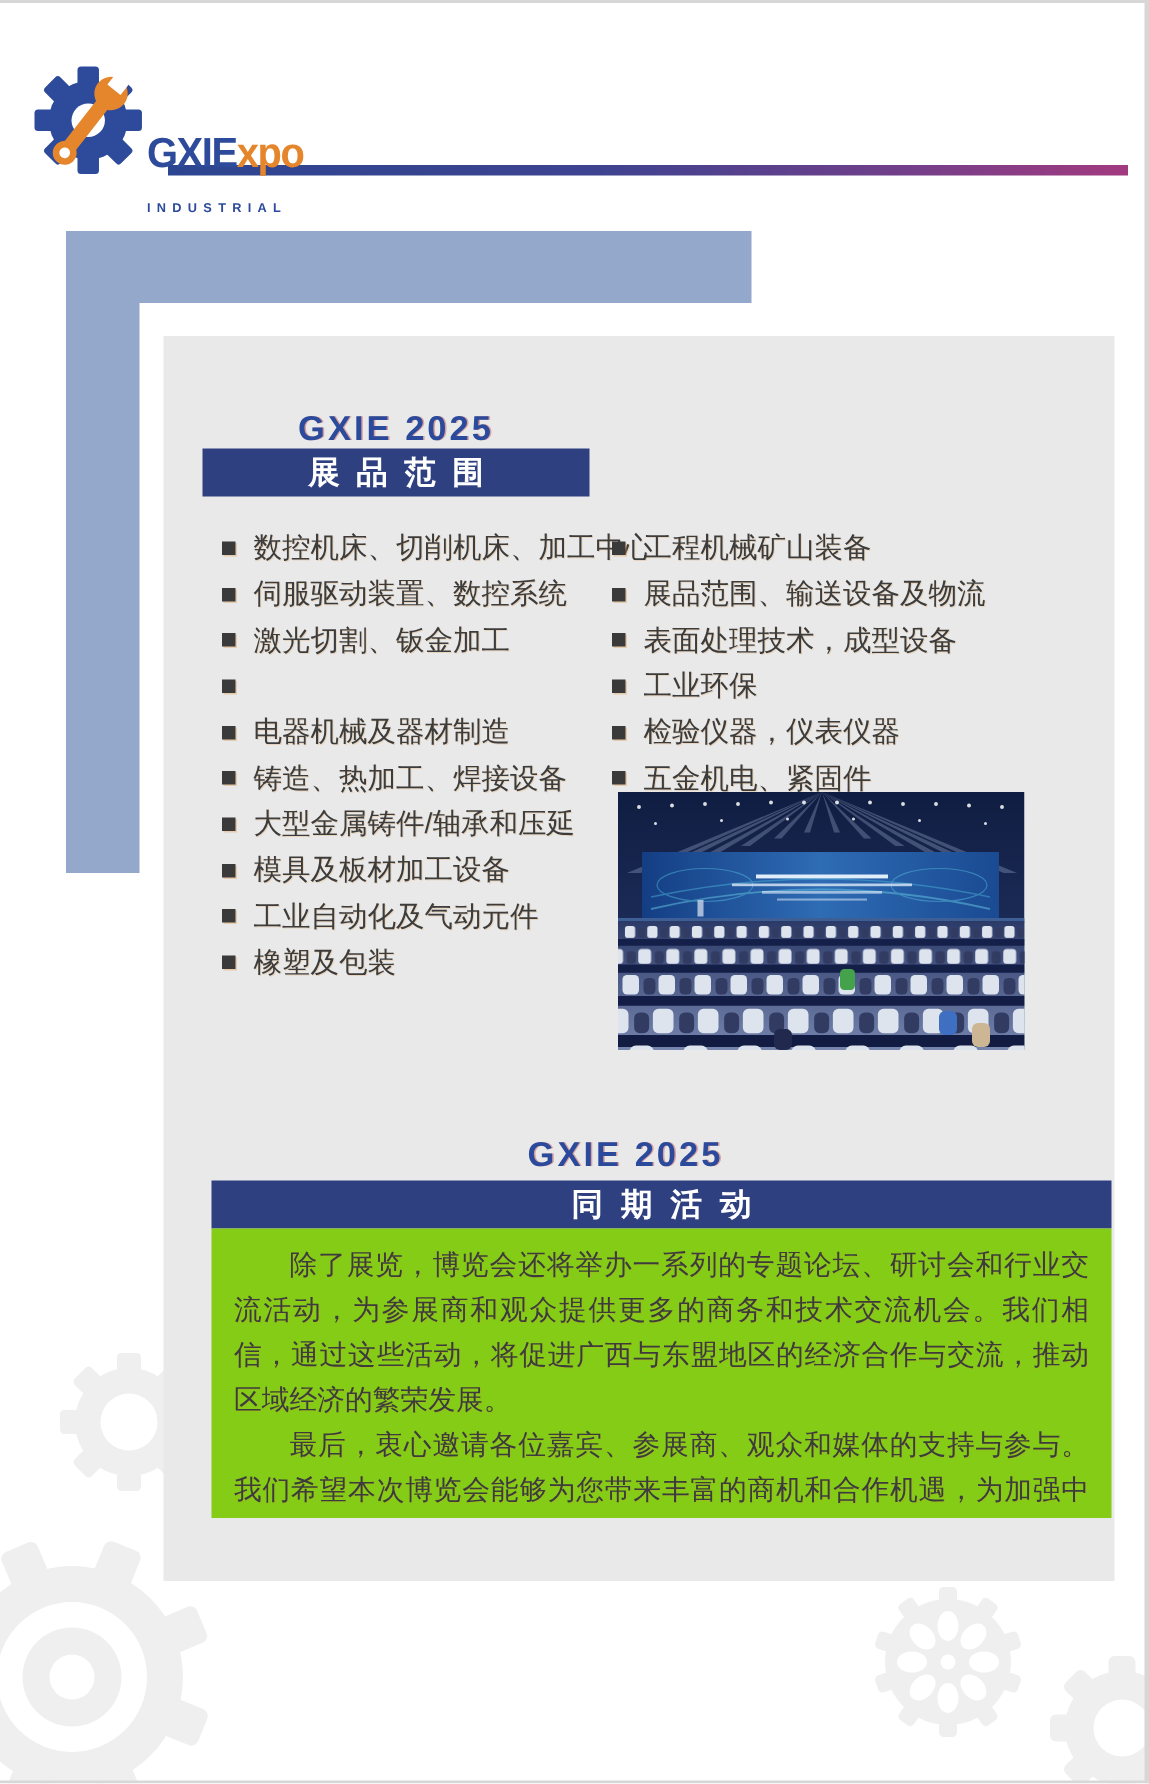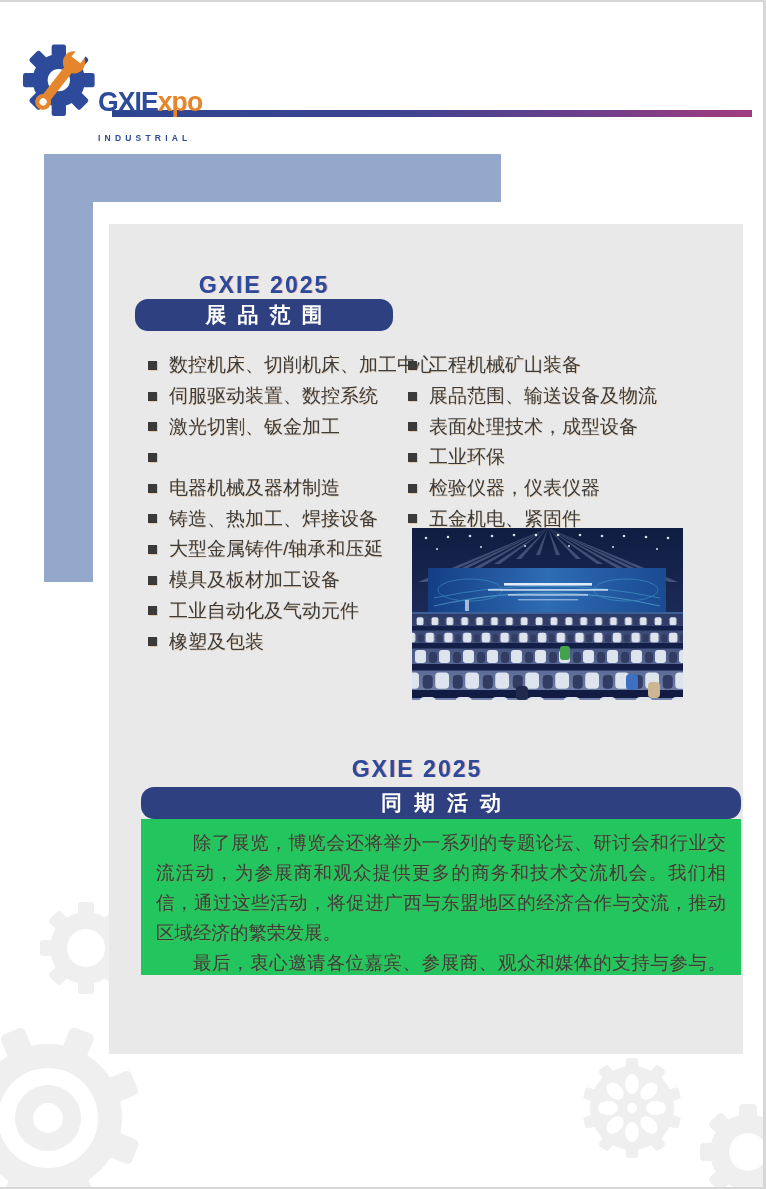--- a/index.html
+++ b/index.html
@@ -28,41 +28,41 @@
   #accent-h{left:44px;top:154px;width:457px;height:48px;}
   #accent-v{left:44px;top:154px;width:49px;height:428px;}
 
   
   #card{position:absolute;left:109px;top:224px;width:634px;height:830px;background:#e9e9e9;z-index:2;}
 
   
   .sec-heading{position:absolute;text-align:center;font-weight:bold;font-size:23px;color:#2b4a9c;
     letter-spacing:2px;z-index:3;text-shadow:1px 0 0 rgba(195,70,70,.45);}
   .banner{position:absolute;background:#2e4080;color:#fff;font-weight:bold;font-size:21px;
-    display:flex;align-items:center;justify-content:center;z-index:3;border-radius:13px;}
+    display:flex;align-items:center;justify-content:center;z-index:3;}
   #exhibit-heading{left:135px;top:272px;width:258px;}
   #exhibit-banner{left:135px;top:299px;width:258px;height:32px;letter-spacing:11px;text-indent:11px;}
   #events-heading{left:117px;top:756px;width:600px;}
   #events-banner{left:141px;top:787px;width:600px;height:32px;letter-spacing:12px;text-indent:12px;}
 
   
   .list-col{position:absolute;top:350px;z-index:3;}
   #list-left{left:148px;width:260px;}
   #list-right{left:408px;width:290px;}
   .li{display:flex;align-items:center;height:30.7px;}
   .sq{width:9px;height:9px;background:#3a3a3a;margin-right:12px;flex:0 0 auto;
     box-shadow:1px 1px 0 rgba(224,146,60,.35);}
   .li span.txt{font-size:19px;color:#3c3c3c;white-space:nowrap;
     text-shadow:.7px .7px 0 rgba(224,146,60,.25);}
 
   
   #photo{position:absolute;left:412px;top:528px;width:271px;height:172px;z-index:3;}
 
   
-  #events-box{position:absolute;left:141px;top:819px;width:600px;height:156px;background:#22c55e;
+  #events-box{position:absolute;left:141px;top:819px;width:600px;height:193px;background:#84cc16;
     z-index:3;box-sizing:border-box;padding:9px 15px 0 15px;overflow:hidden;}
   #events-box p{margin:0;text-indent:2em;font-size:18.5px;line-height:30px;color:#3c3c3c;
     text-align:justify;text-shadow:.7px .7px 0 rgba(224,146,60,.22);}
 
   
   .gear{position:absolute;z-index:0;}
   #gear-a{left:16px;top:878px;}
   #gear-b{left:-62px;top:1008px;}
   #gear-c{left:572px;top:1048px;}
   #gear-d{left:688px;top:1092px;}

